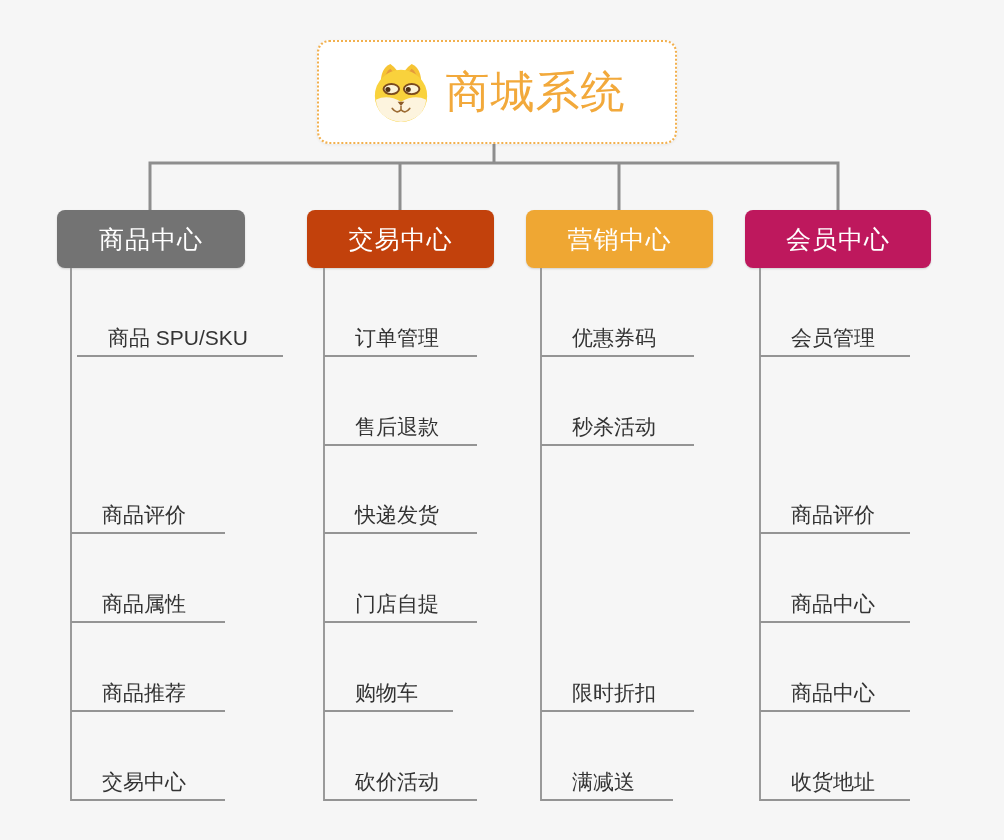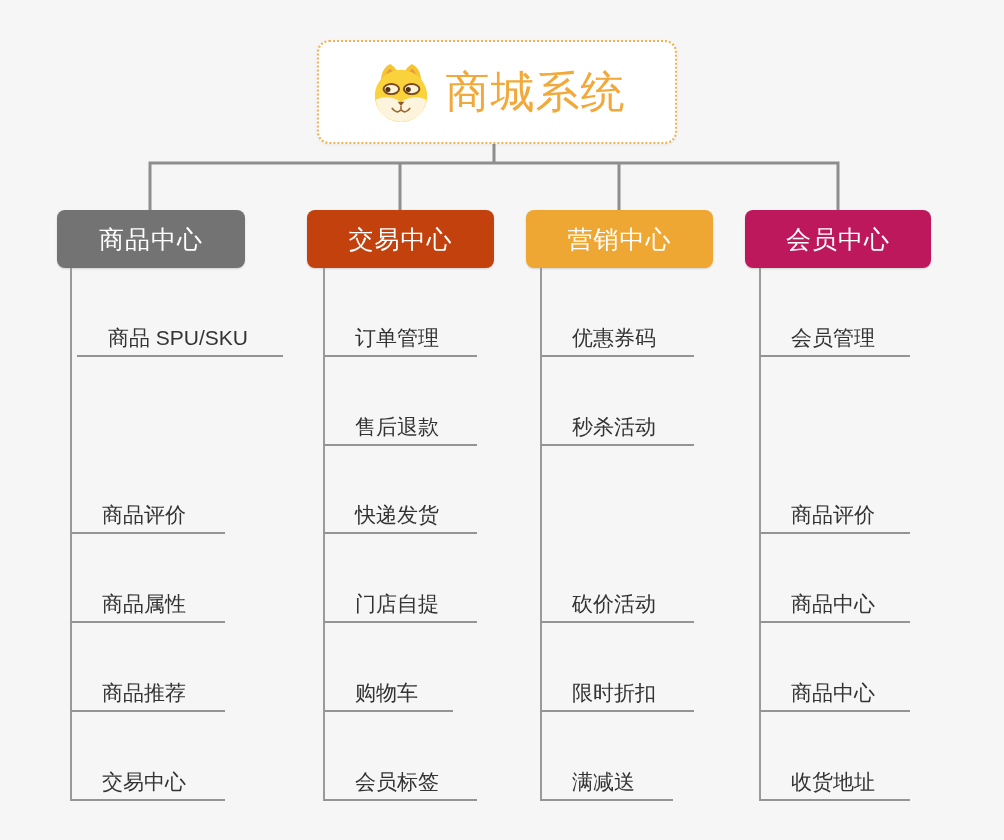--- a/index.html
+++ b/index.html
@@ -133,31 +133,28 @@
   <div class="leaf" style="left:324px;top:494px;width:153px">
       <span>快递发货</span>
     </div>
   <div class="leaf" style="left:324px;top:583px;width:153px">
       <span>门店自提</span>
     </div>
   <div class="leaf" style="left:324px;top:672px;width:129px">
       <span>购物车</span>
     </div>
   <div class="leaf" style="left:324px;top:761px;width:153px">
-      <span>会员标签</span>
+      <span>砍价活动</span>
     </div>
 
   <div class="leaf" style="left:541px;top:317px;width:153px">
       <span>优惠券码</span>
     </div>
   <div class="leaf" style="left:541px;top:406px;width:153px">
       <span>秒杀活动</span>
-    </div>
-  <div class="leaf" style="left:541px;top:583px;width:153px">
-      <span>砍价活动</span>
     </div>
   <div class="leaf" style="left:541px;top:672px;width:153px">
       <span>限时折扣</span>
     </div>
   <div class="leaf" style="left:541px;top:761px;width:132px">
       <span>满减送</span>
     </div>
 
   <div class="leaf" style="left:760px;top:317px;width:150px">
       <span>会员管理</span>

